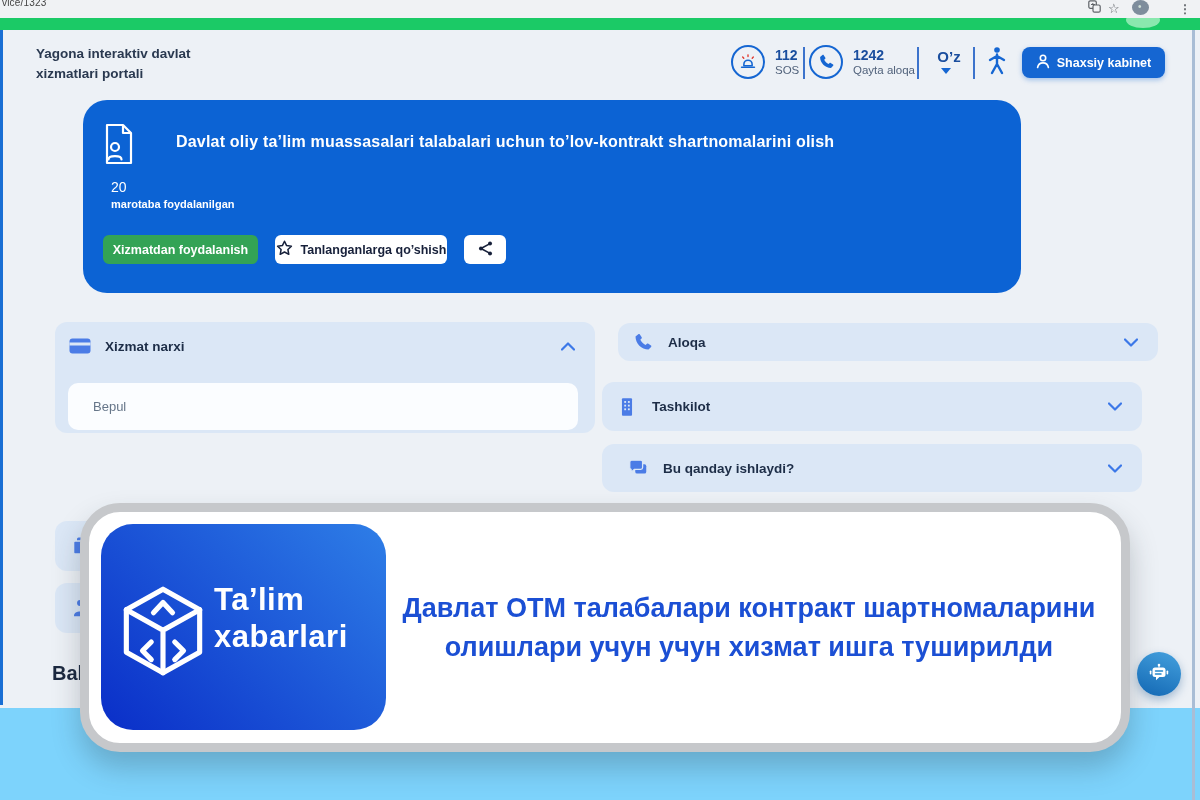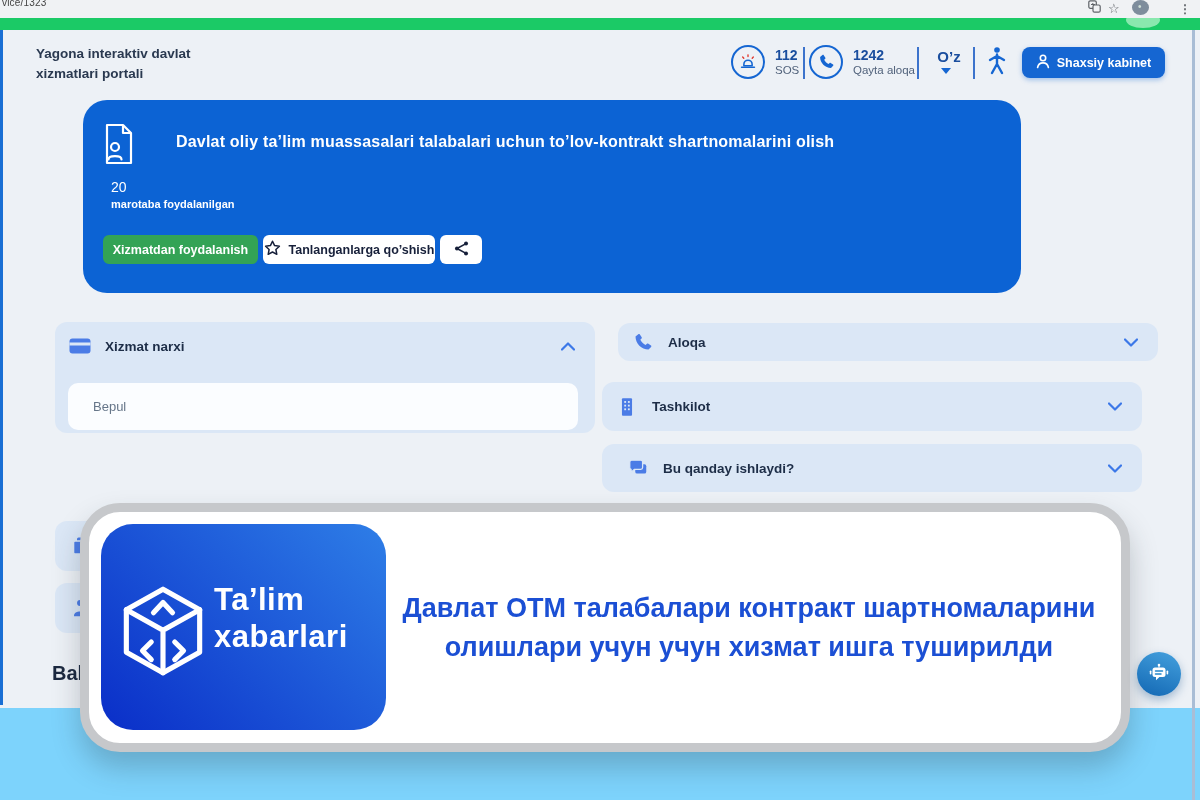--- a/index.html
+++ b/index.html
@@ -39,21 +39,21 @@
   .lang-caret{left:941px;top:68px;width:0;height:0;border-left:5px solid transparent;border-right:5px solid transparent;border-top:6px solid #1566d2;}
   .acc-man{left:986px;top:46px;}
   .cab-btn{left:1022px;top:47px;width:143px;height:31px;background:#1566d2;border-radius:8px;display:flex;align-items:center;justify-content:center;gap:7px;color:#fff;font-size:12.5px;font-weight:700;box-shadow:0 2px 5px rgba(21,102,210,.35);}
 
   
   .banner{left:35px;top:100px;width:938px;height:193px;background:#0c63d4;border-radius:24px;color:#fff;margin-left:48px;}
   .banner-ic{left:20px;top:23px;}
   .banner-title{left:93px;top:33px;width:1010px;font-size:16px;font-weight:700;letter-spacing:.2px;}
   .usage-count{left:28px;top:79px;font-size:14px;}
   .usage-label{left:28px;top:98px;font-size:11px;font-weight:700;}
-  .btn-row{left:20px;top:135px;display:flex;gap:5px;align-items:center;}
+  .btn-row{left:20px;top:135px;display:flex;gap:17px;align-items:center;}
   .btn{height:29px;border-radius:6px;display:flex;align-items:center;justify-content:center;gap:8px;font-size:12.5px;font-weight:700;box-sizing:border-box;}
   .btn-green{width:155px;background:#33a355;color:#fff;}
   .btn-white{width:172px;background:#fff;color:#17203a;}
   .btn-share{width:42px;background:#fff;}
 
   
   .acc{background:#dbe7f6;border-radius:12px;box-sizing:border-box;}
   .acc-head{display:flex;align-items:center;gap:13px;height:48px;padding:0 20px 0 13px;}
   .acc-title{font-size:13.5px;font-weight:700;color:#1d2d47;}
   .acc-chev{margin-left:auto;display:flex;}

